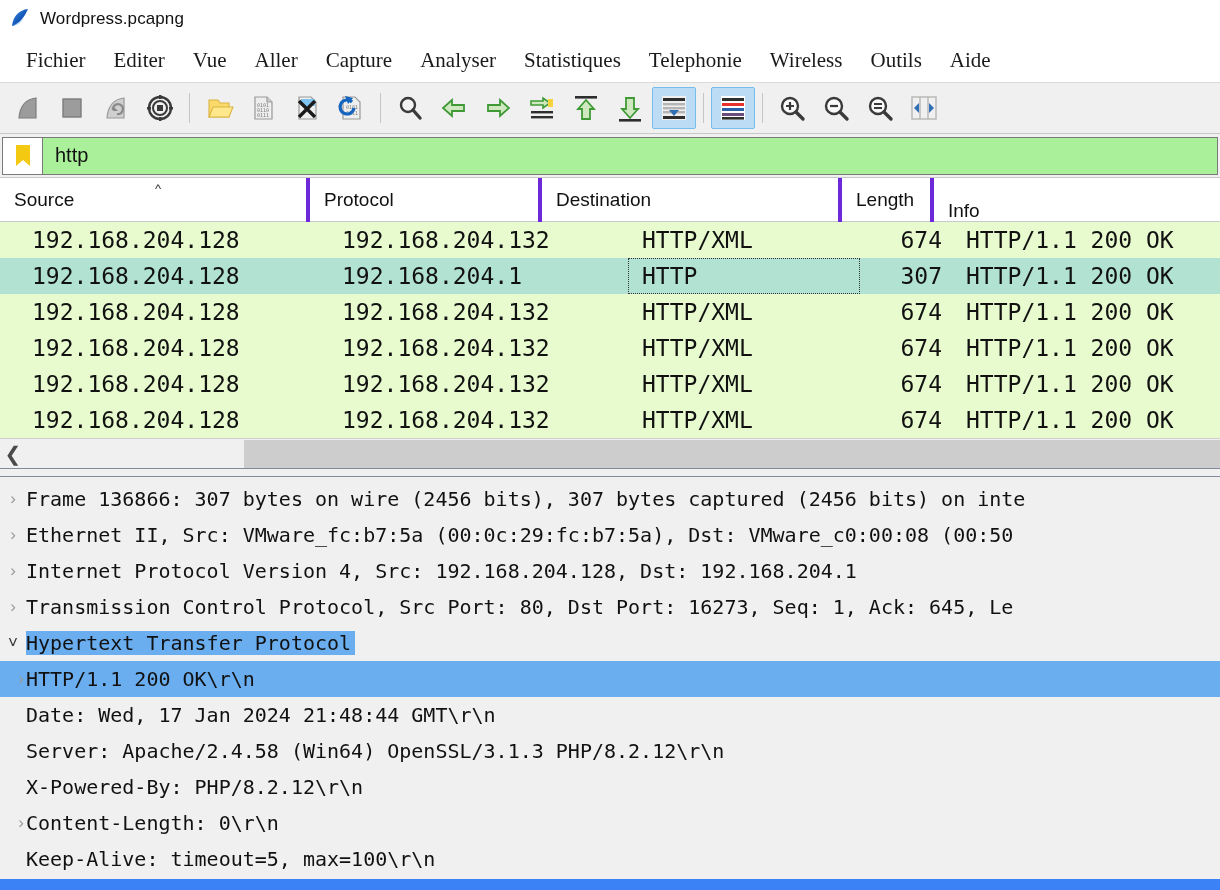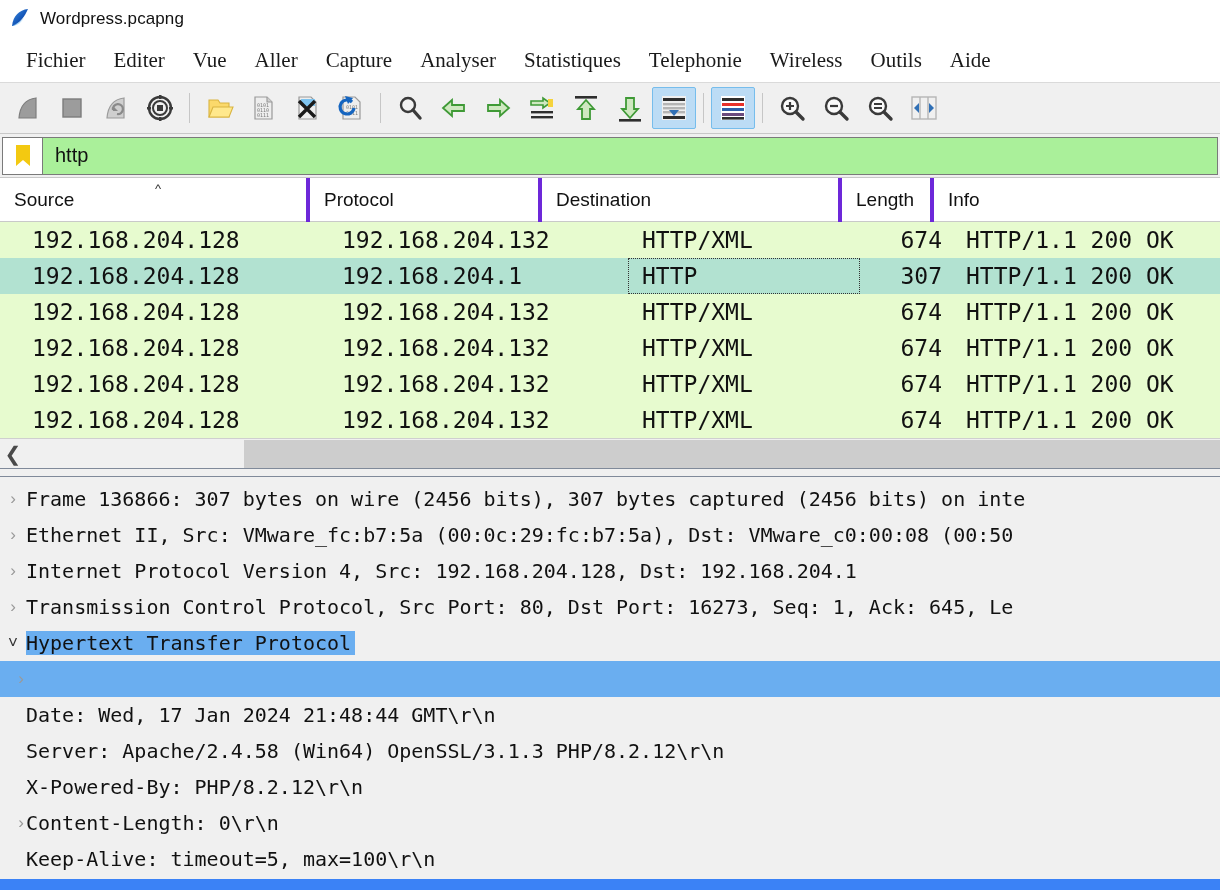--- a/index.html
+++ b/index.html
@@ -67,21 +67,21 @@
   .plist-header {
     display: flex; height: 44px; align-items: center;
     background: #ffffff; border-bottom: 1px solid #c9c9c9;
     position: relative;
   }
   .ph-cell {
     font-size: 19px; color: #111; height: 44px; display: flex;
     align-items: center; padding-left: 14px;
     border-right: 4px solid #6d28d9; position: relative;
   }
-  .ph-cell.nolr { border-right: none; }
+  .ph-cell.nolr { border-right: none; align-items: flex-end; }
   .sort-caret {
     position: absolute; top: 4px; left: 155px;
     font-size: 13px; color: #333; line-height: 1;
   }
   .col-src   { width: 310px; }
   .col-dst   { width: 300px; }
   .col-proto { width: 232px; }
   .col-len   { width: 92px; }
   .col-info  { flex: 1; }
 
@@ -446,20 +446,21 @@
       <span class="drow-label">Transmission Control Protocol, Src Port: 80, Dst Port: 16273, Seq: 1, Ack: 645, Le</span>
     </div>
 
     <div class="drow sel-partial">
       <span class="twisty open">˅</span>
       <span class="drow-label">Hypertext Transfer Protocol</span>
     </div>
 
     <div class="drow sel-full">
       <span class="twisty indent-1">›</span>
+      <span class="drow-label">HTTP/1.1 200 OK\r\n</span>
     </div>
 
     <div class="drow">
       <span class="twisty blank indent-1">›</span>
       <span class="drow-label">Date: Wed, 17 Jan 2024 21:48:44 GMT\r\n</span>
     </div>
 
     <div class="drow">
       <span class="twisty blank indent-1">›</span>
       <span class="drow-label">Server: Apache/2.4.58 (Win64) OpenSSL/3.1.3 PHP/8.2.12\r\n</span>

